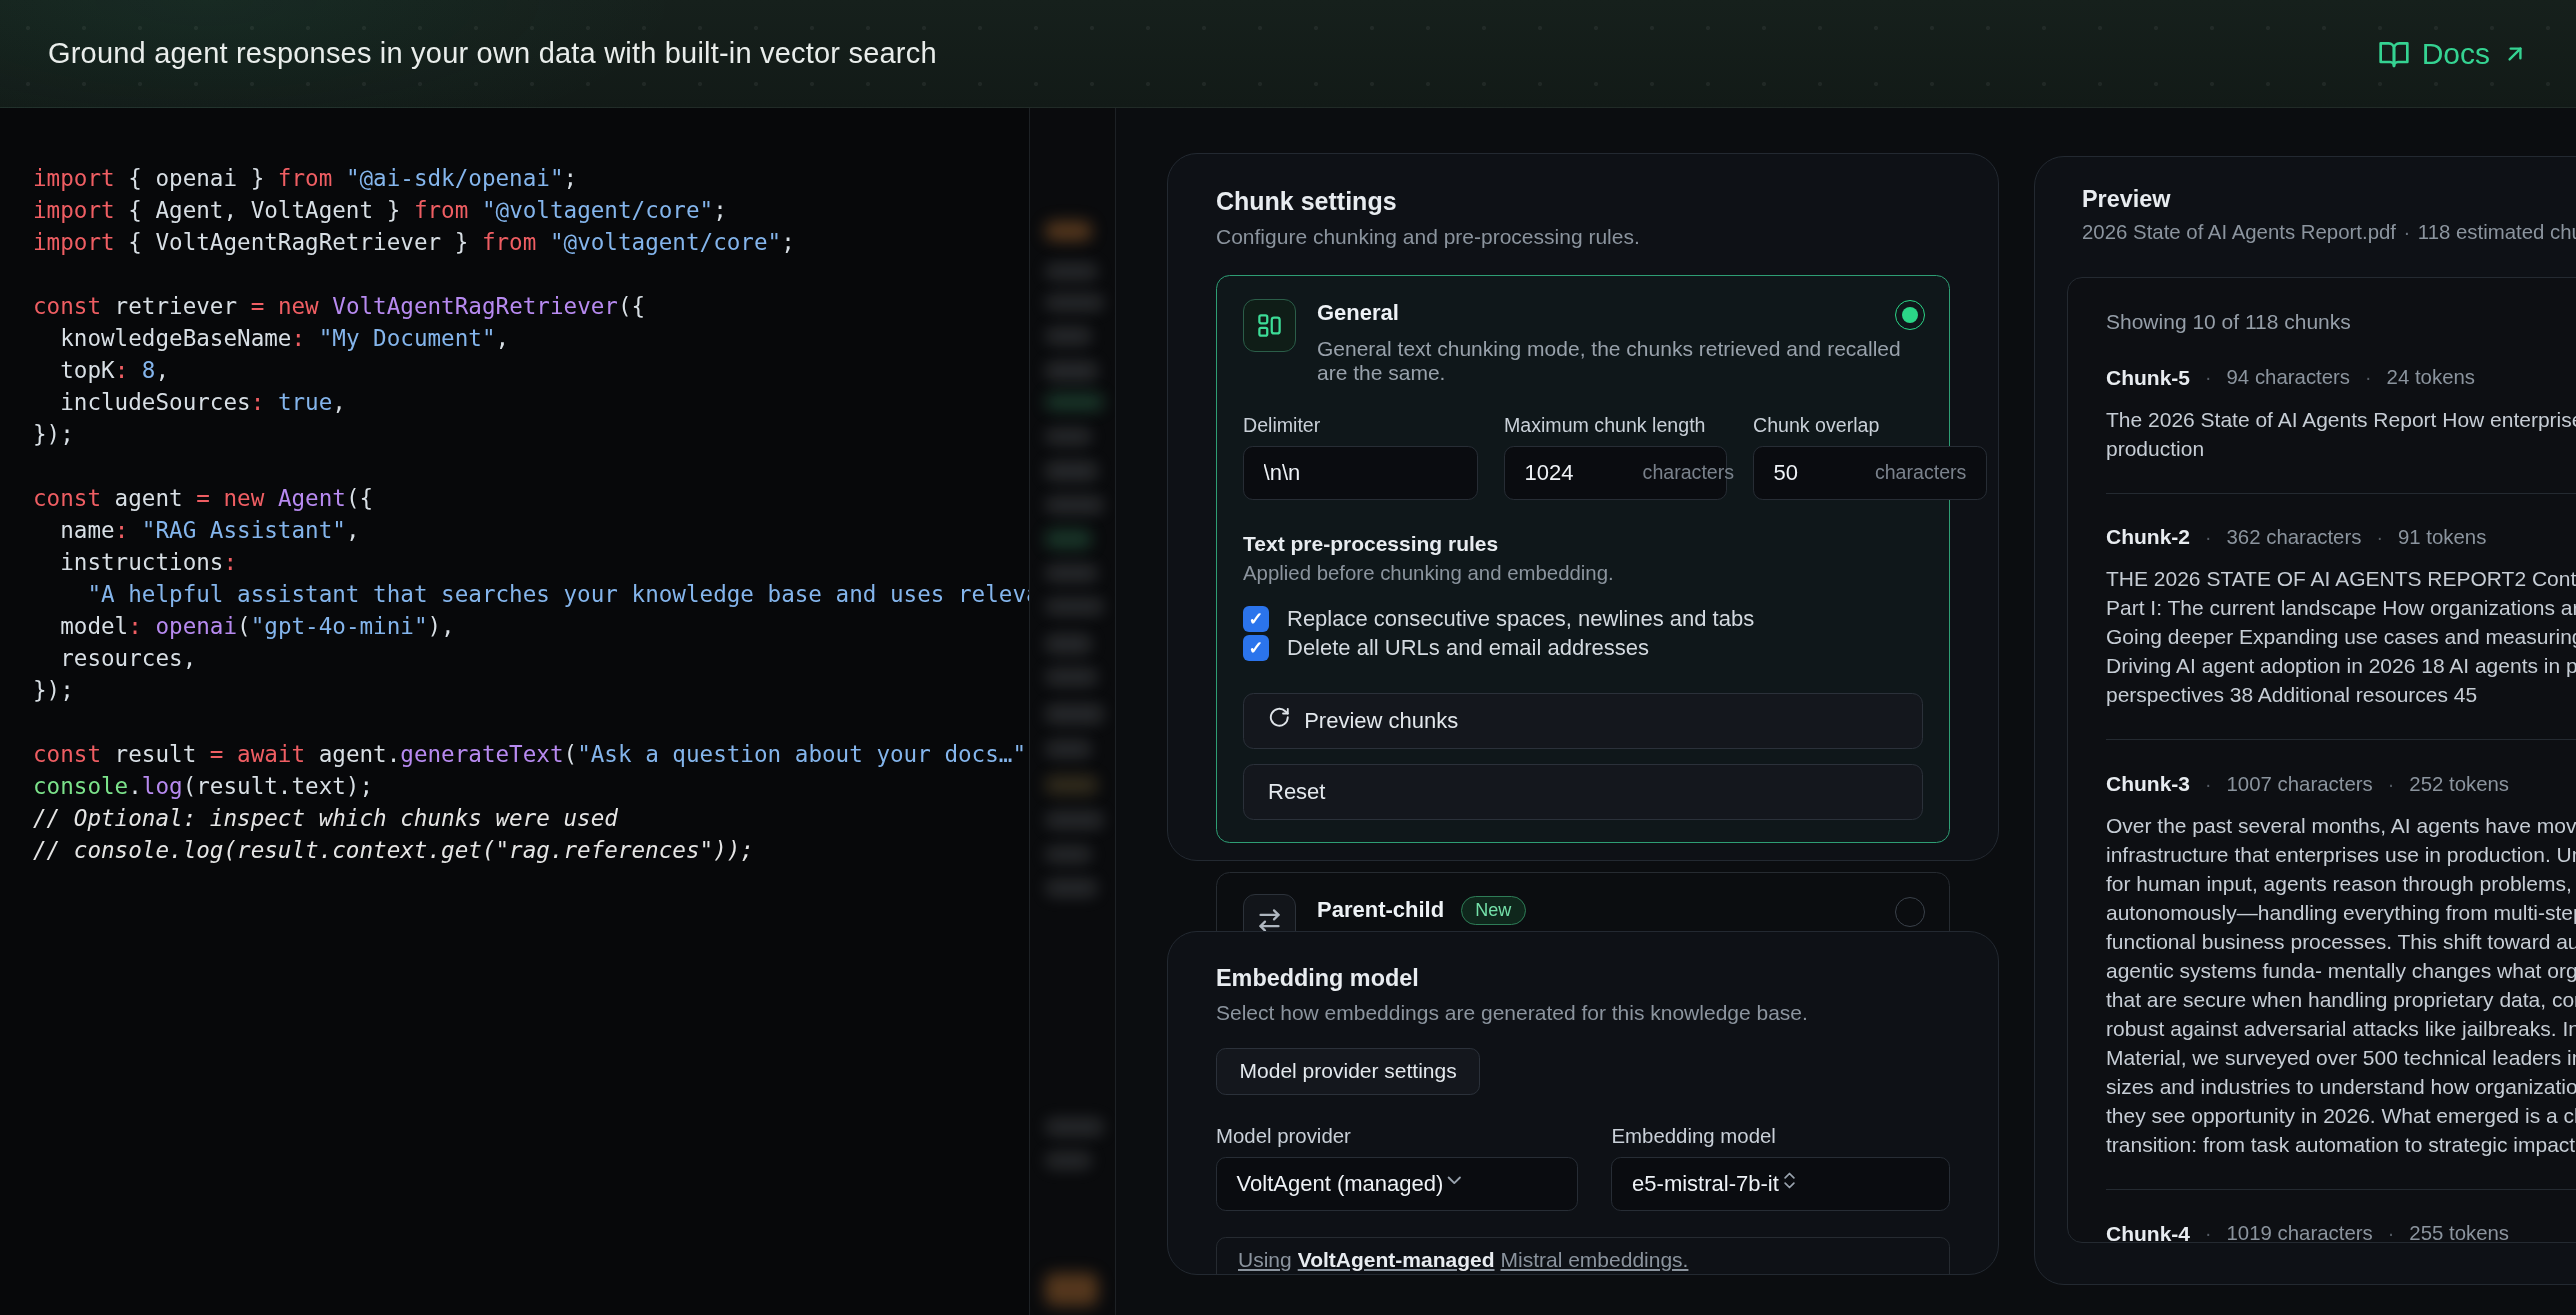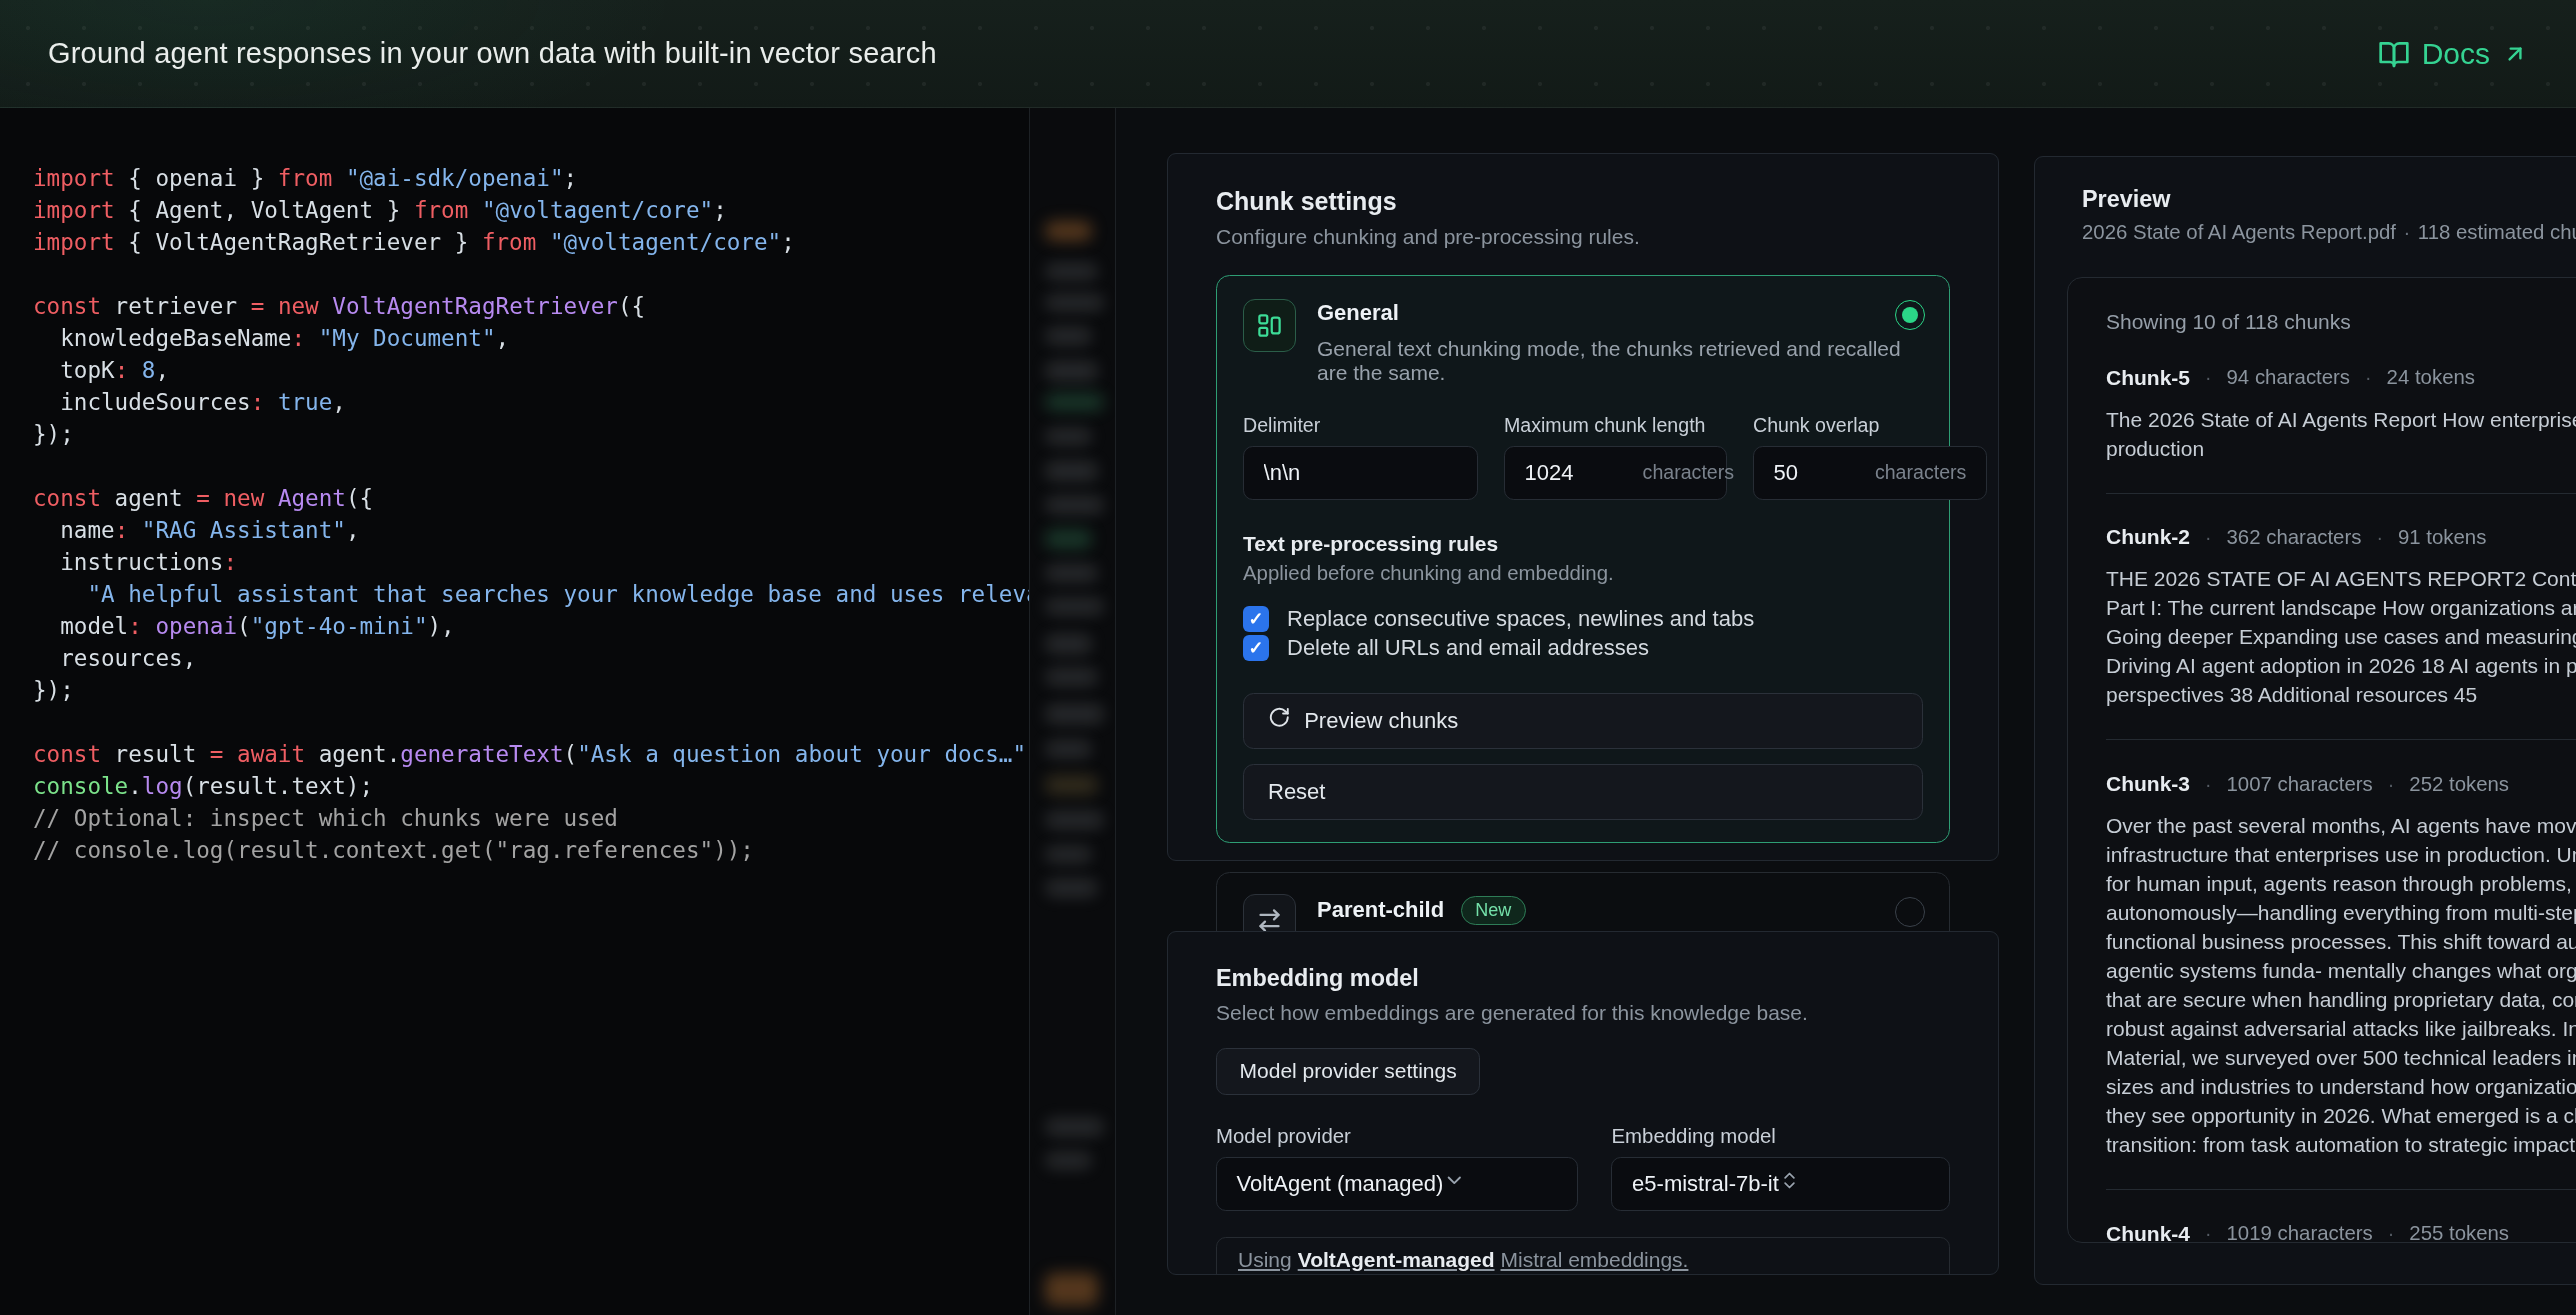--- a/index.html
+++ b/index.html
@@ -29,33 +29,33 @@
     background:#07080a; overflow:hidden;
   }
   .code-lines { padding:54px 0 0 33px; }
   .code-line { font-family:"DejaVu Sans Mono", monospace; font-size:22.6px; line-height:32px; white-space:pre; color:#d8dfe5; }
   .tok-k { color:#ef5e63; }
   .tok-s { color:#84b5ec; }
   .tok-n { color:#84b5ec; }
   .tok-f { color:#b78af0; }
   .tok-g { color:#7ce38b; }
   .tok-p { color:#d8dfe5; }
-  .tok-c { color:#a3a3a3; }
+  .tok-c { color:#e5e5e5; font-style:italic; }
 
   
   .minimap {
     position:absolute; left:1029px; top:108px; width:87px; height:1207px;
     background:#0a0b0d; border-left:0.8px solid #1d2125; border-right:0.8px solid #1d2125;
     overflow:hidden;
   }
   .mm-blob { position:absolute; left:15px; border-radius:9px; filter:blur(7.5px); }
 
   
   .content { position:absolute; left:1117px; top:108px; width:1459px; height:1207px; background:#0b0d10; }
-  .panel { position:absolute; background:#0e1116; border:0.8px solid #232931; border-radius:9px; }
+  .panel { position:absolute; background:#0e1116; border:0.8px solid #232931; border-radius:30px; }
 
   .panel-title { font-size:25px; font-weight:700; color:#e8ecf0; }
   .panel-sub { font-size:21px; color:#8b949e; margin-top:9px; }
 
   
   .panel-chunk { left:50px; top:45px; width:832px; height:708px; padding:33px 48px 0; }
 
   .general-card {
     margin-top:26px; border:1.5px solid #2e9e74; border-radius:13.6px;
     background:rgba(46,160,120,0.045); padding:22.6px 26px; position:relative;

